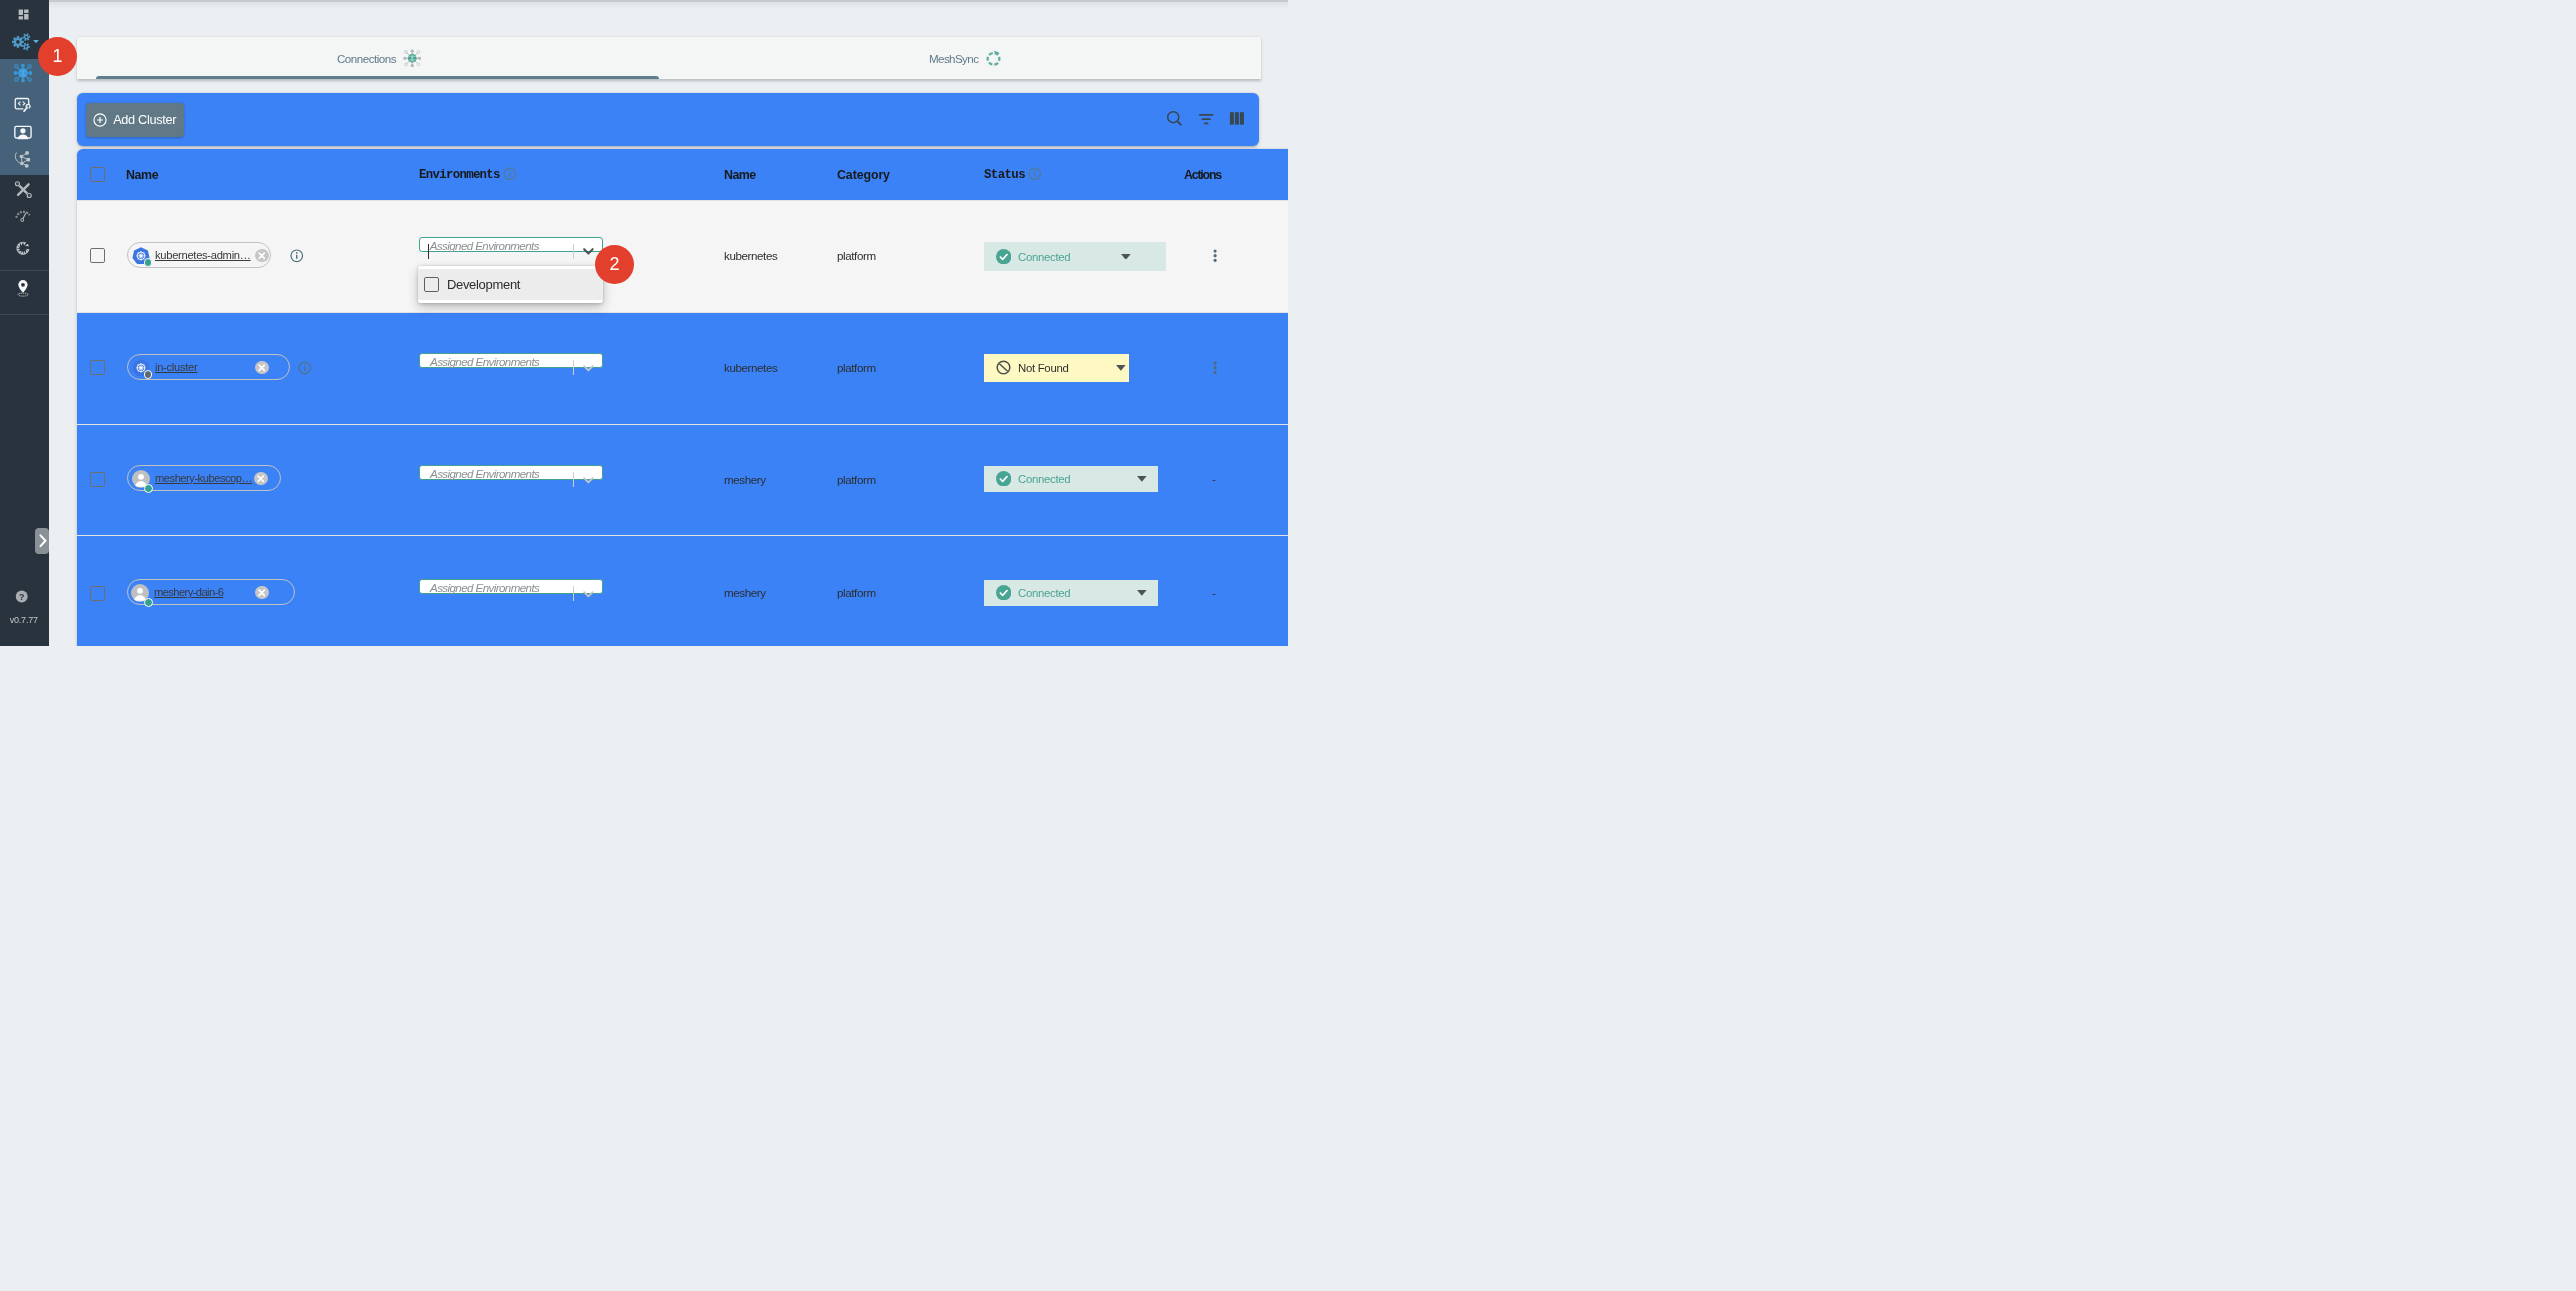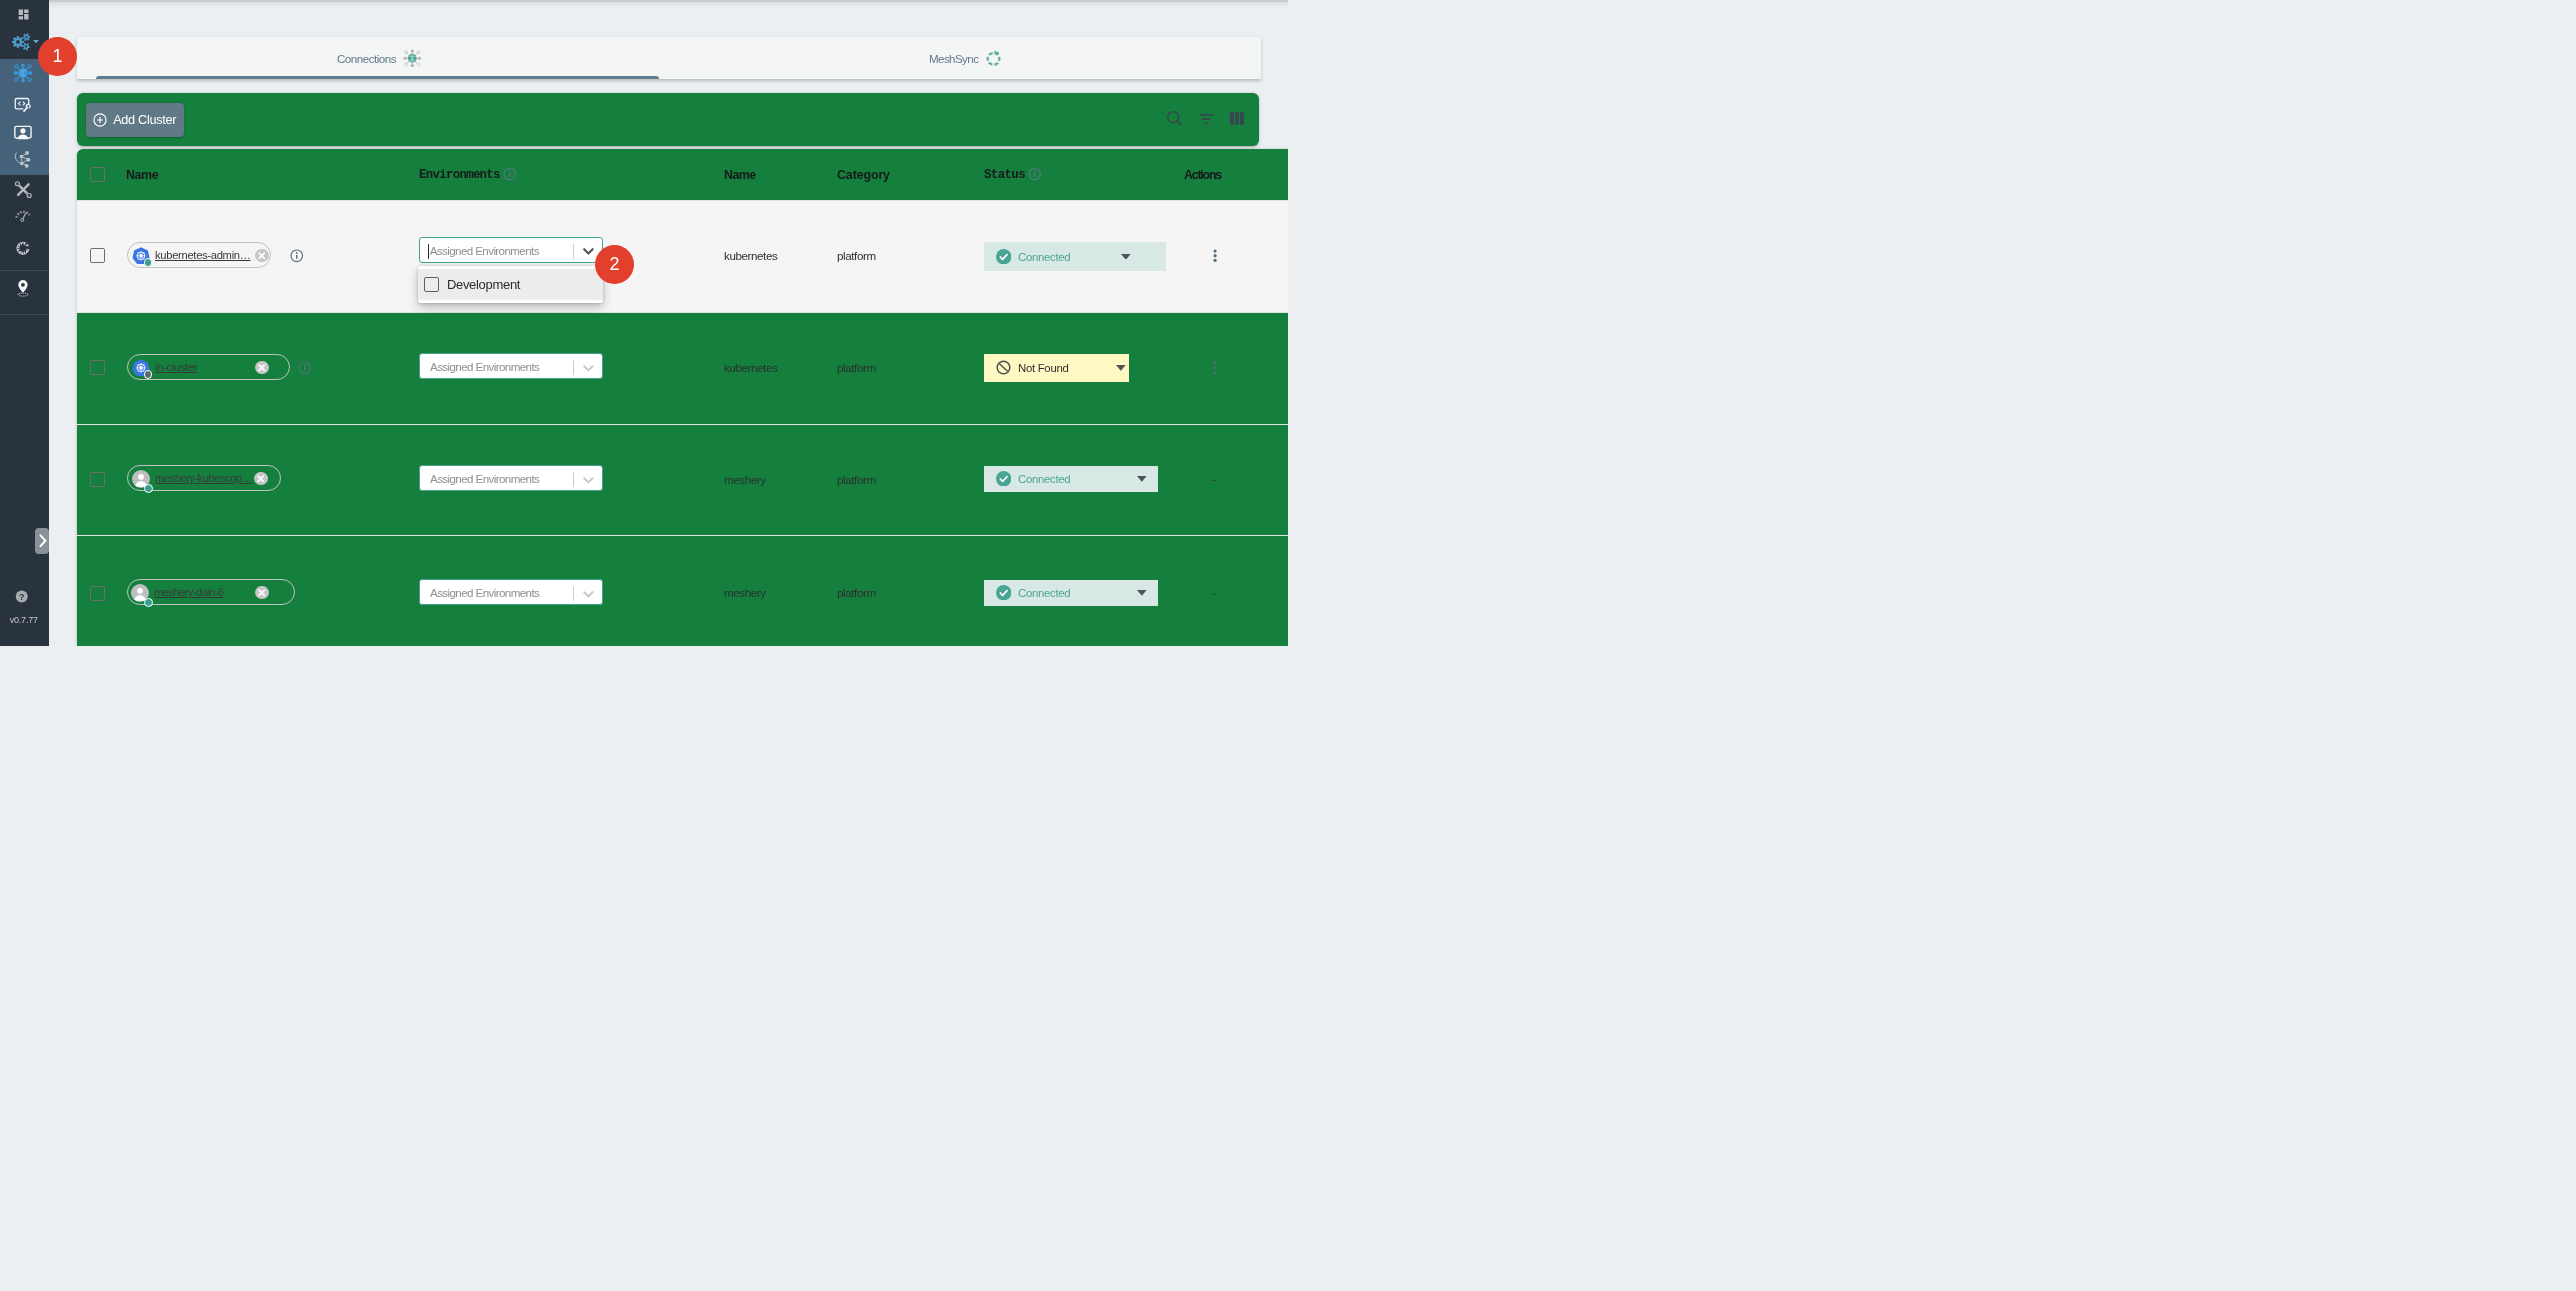--- a/index.html
+++ b/index.html
@@ -1,26 +1,26 @@
 <!DOCTYPE html>
 <html style="font-size:12.4px"><head>
 <meta charset="utf-8">
 <style>
   * { margin:0; padding:0; box-sizing:border-box; }
   html,body { width:1288px; height:646px; overflow:hidden; }
   body { font-family:"Liberation Sans", sans-serif; background:#ECEFF1; position:relative; }
   .abs { position:absolute; }
-  .card { position:absolute; background:#15803d; border-radius:6.2px; box-shadow:0 0.8px 1.5px rgba(0,0,0,.18), 0 1.5px 4.6px rgba(0,0,0,.12); }
+  .card { position:absolute; background:#3b82f6; border-radius:6.2px; box-shadow:0 0.8px 1.5px rgba(0,0,0,.18), 0 1.5px 4.6px rgba(0,0,0,.12); }
   .hdrlbl { position:absolute; font-size:12.4px; font-weight:700; color:#17191b; letter-spacing:-0.1px; white-space:nowrap; }
   .cell { position:absolute; font-size:11.6px; color:#2c2e30; white-space:nowrap; letter-spacing:-0.4px; }
   .cbx { position:absolute; width:14.7px; height:14.7px; border:1.5px solid #6e6e6e; border-radius:1.9px; background:transparent; }
   .chip { position:absolute; height:26px; border:0.8px solid #c2c2c2; border-radius:13px; }
   .chiptxt { position:absolute; font-size:11.2px; color:#38393b; white-space:nowrap; top:50%; transform:translateY(-50%); letter-spacing:-0.3px;text-decoration:underline; }
   .xbtn { position:absolute; width:13.5px; height:13.5px; border-radius:50%; background:#c6c6c6; }
-  .sel { position:absolute; width:184px; height:26px; background:#fff; border:1.2px solid #43a18f; border-radius:3.1px; }
+  .sel { position:absolute; width:184px; height:15px; background:#fff; border:1.2px solid #43a18f; border-radius:3.1px;font-style:italic; }
   .ph { position:absolute; left:10px; top:50%; transform:translateY(-50%); font-size:11.6px; color:#8b9094; letter-spacing:-0.6px; white-space:nowrap; }
   .sdiv { position:absolute; right:28px; top:6.2px; width:0.8px; height:14.7px; background:#cccfd1; }
   .badge { position:absolute; z-index:30; width:39px; height:39px; border-radius:50%; background:#e2402c; color:#fff; font-size:18px; display:flex; align-items:center; justify-content:center; }
   .statchip { position:absolute; height:28px; }
   .rowdiv { position:absolute; left:0; width:100%; height:0.8px; background:#e2e2e2; }
 </style>
 </head>
 <body>
 
 <div class="abs" style="left:49px; top:0; width:1239px; height:1.5px; background:#c6cbce;"></div>

